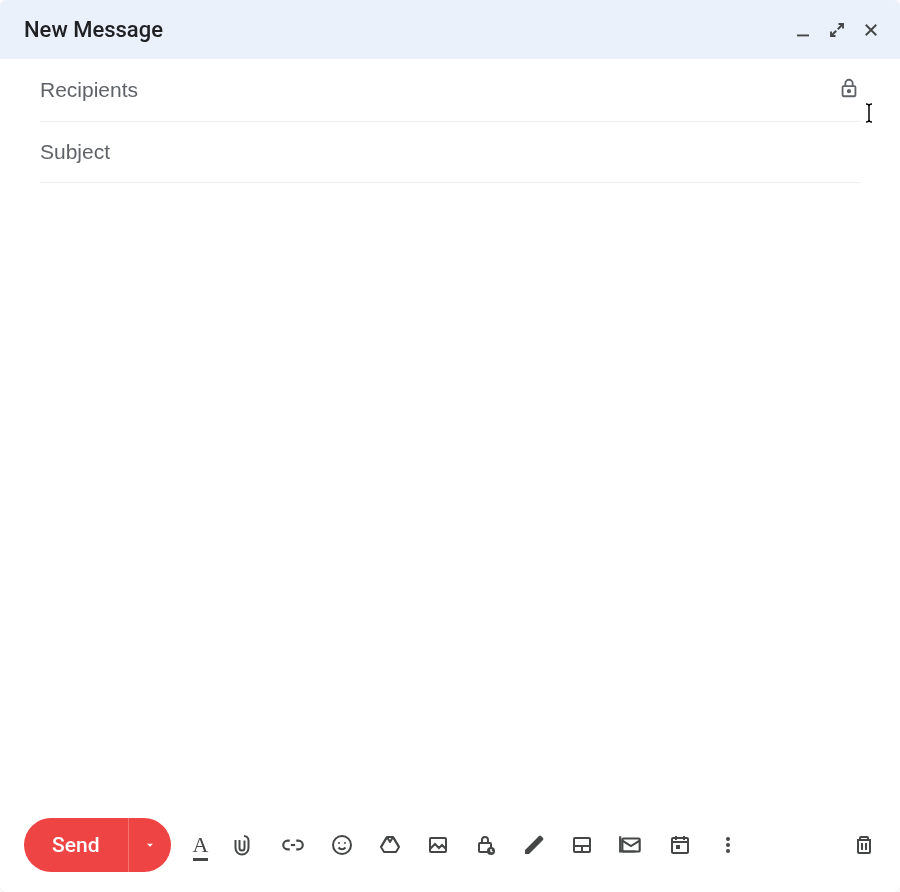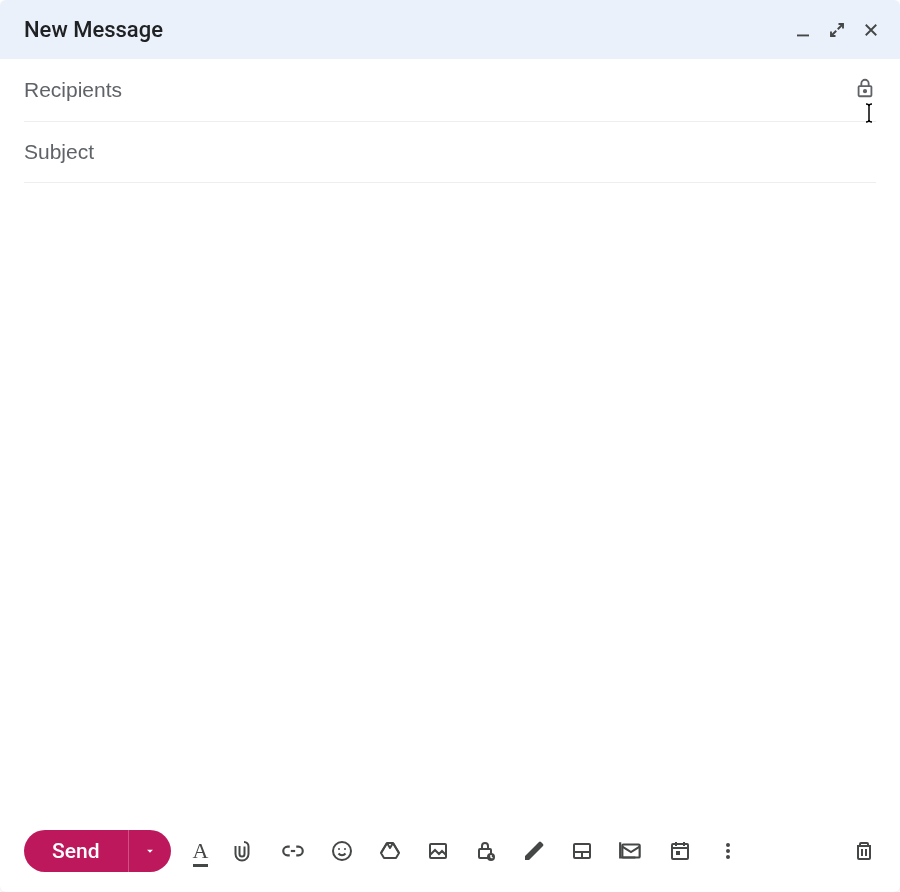--- a/index.html
+++ b/index.html
@@ -41,21 +41,21 @@
       align-items: center;
     }
     .header-icon {
       cursor: pointer;
       color: #444746;
       display: flex;
       align-items: center;
       justify-content: center;
     }
     .fields {
-      padding: 0 24px;
+      padding: 0 40px;
     }
     .field-row {
       border-bottom: 1px solid #eceff1;
       padding: 18px 0;
       display: flex;
       align-items: center;
       justify-content: space-between;
     }
     .field-input {
       border: none;
@@ -78,23 +78,23 @@
     }
     .toolbar {
       display: flex;
       align-items: center;
       padding: 14px 24px 20px 24px;
       gap: 8px;
     }
     .send-btn {
       display: flex;
       align-items: center;
-      background: #be185d;
+      background: #ef4444;
       border-radius: 100px;
-      height: 42px;
+      height: 54px;
       overflow: hidden;
       cursor: pointer;
     }
     .send-main {
       padding: 0 28px;
       color: #fff;
       font-size: 21px;
       font-weight: 500;
       display: flex;
       align-items: center;

